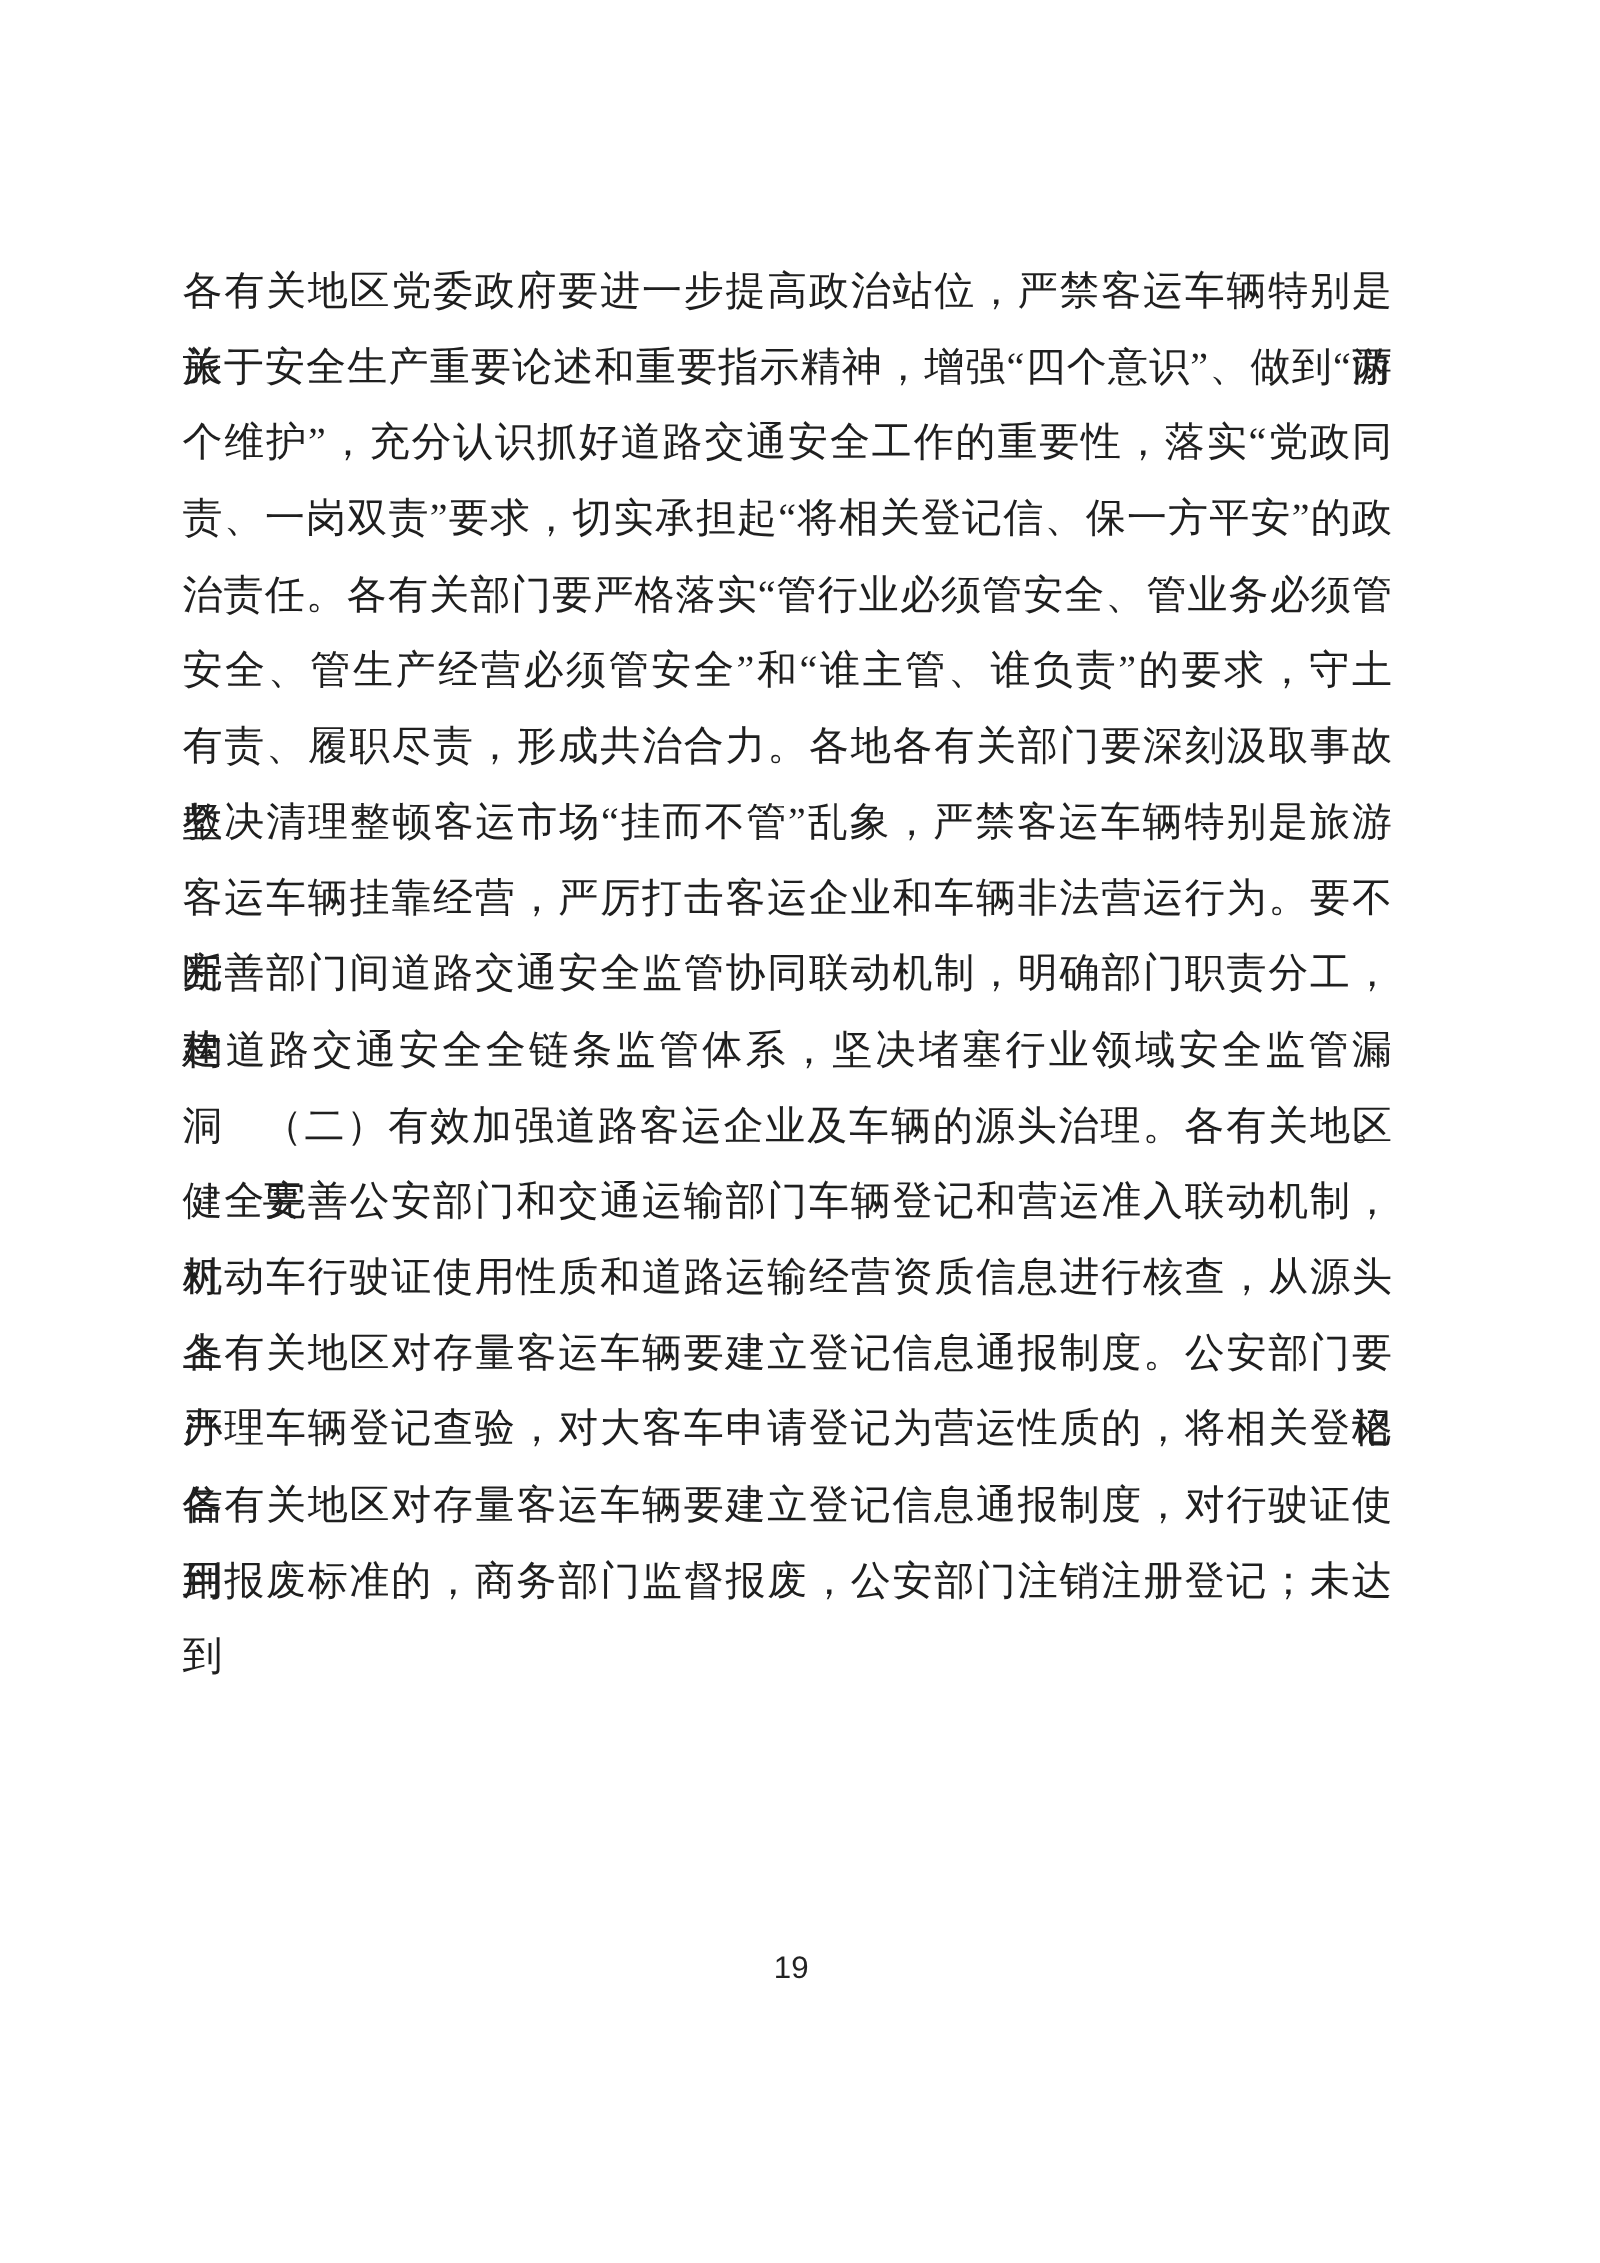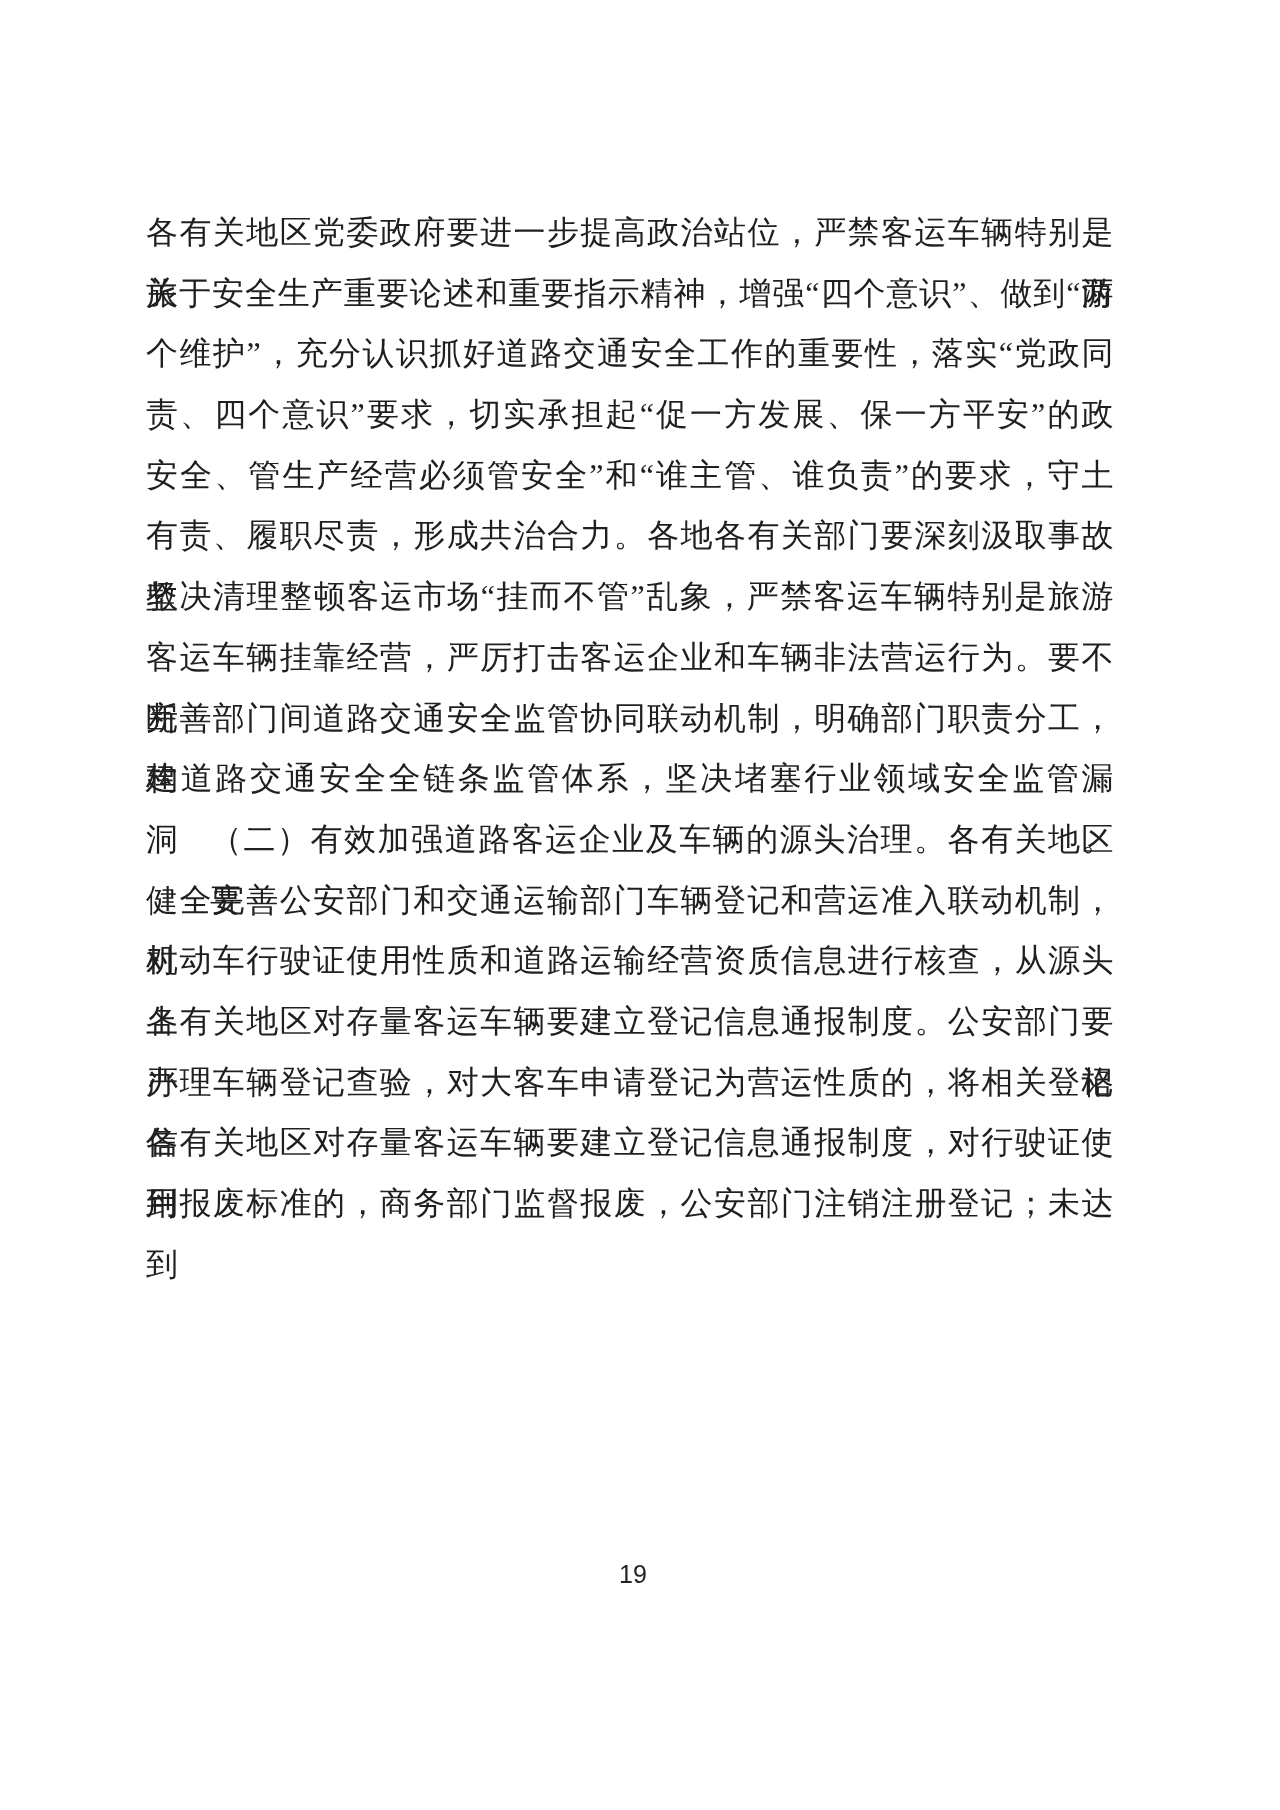--- a/index.html
+++ b/index.html
@@ -51,21 +51,22 @@
 </head>
 <body>
 
 <div class="page">
 
   <div class="text-block">
 
     <div class="tline">各有关地区党委政府要进一步提高政治站位，严禁客运车辆特别是旅游</div>
     <div class="tline">关于安全生产重要论述和重要指示精神，增强“四个意识”、做到“两</div>
     <div class="tline">个维护”，充分认识抓好道路交通安全工作的重要性，落实“党政同</div>
-    <div class="tline">责、四个意识”要求，切实承担起“促一方发展、保一方平安”的政</div>
+    <div class="tline">责、一岗双责”要求，切实承担起“将相关登记信、保一方平安”的政</div>
+    <div class="tline">治责任。各有关部门要严格落实“管行业必须管安全、管业务必须管</div>
     <div class="tline">安全、管生产经营必须管安全”和“谁主管、谁负责”的要求，守土</div>
     <div class="tline">有责、履职尽责，形成共治合力。各地各有关部门要深刻汲取事故教</div>
     <div class="tline">坚决清理整顿客运市场“挂而不管”乱象，严禁客运车辆特别是旅游</div>
     <div class="tline">客运车辆挂靠经营，严厉打击客运企业和车辆非法营运行为。要不断</div>
     <div class="tline">完善部门间道路交通安全监管协同联动机制，明确部门职责分工，构</div>
     <div class="tline">建道路交通安全全链条监管体系，坚决堵塞行业领域安全监管漏洞。</div>
 
     <div class="tline indent">
       <span class="heading-bold">（二）有效加强道路客运企业及车辆的源头治理。</span><span>各有关地区要</span>
     </div>

